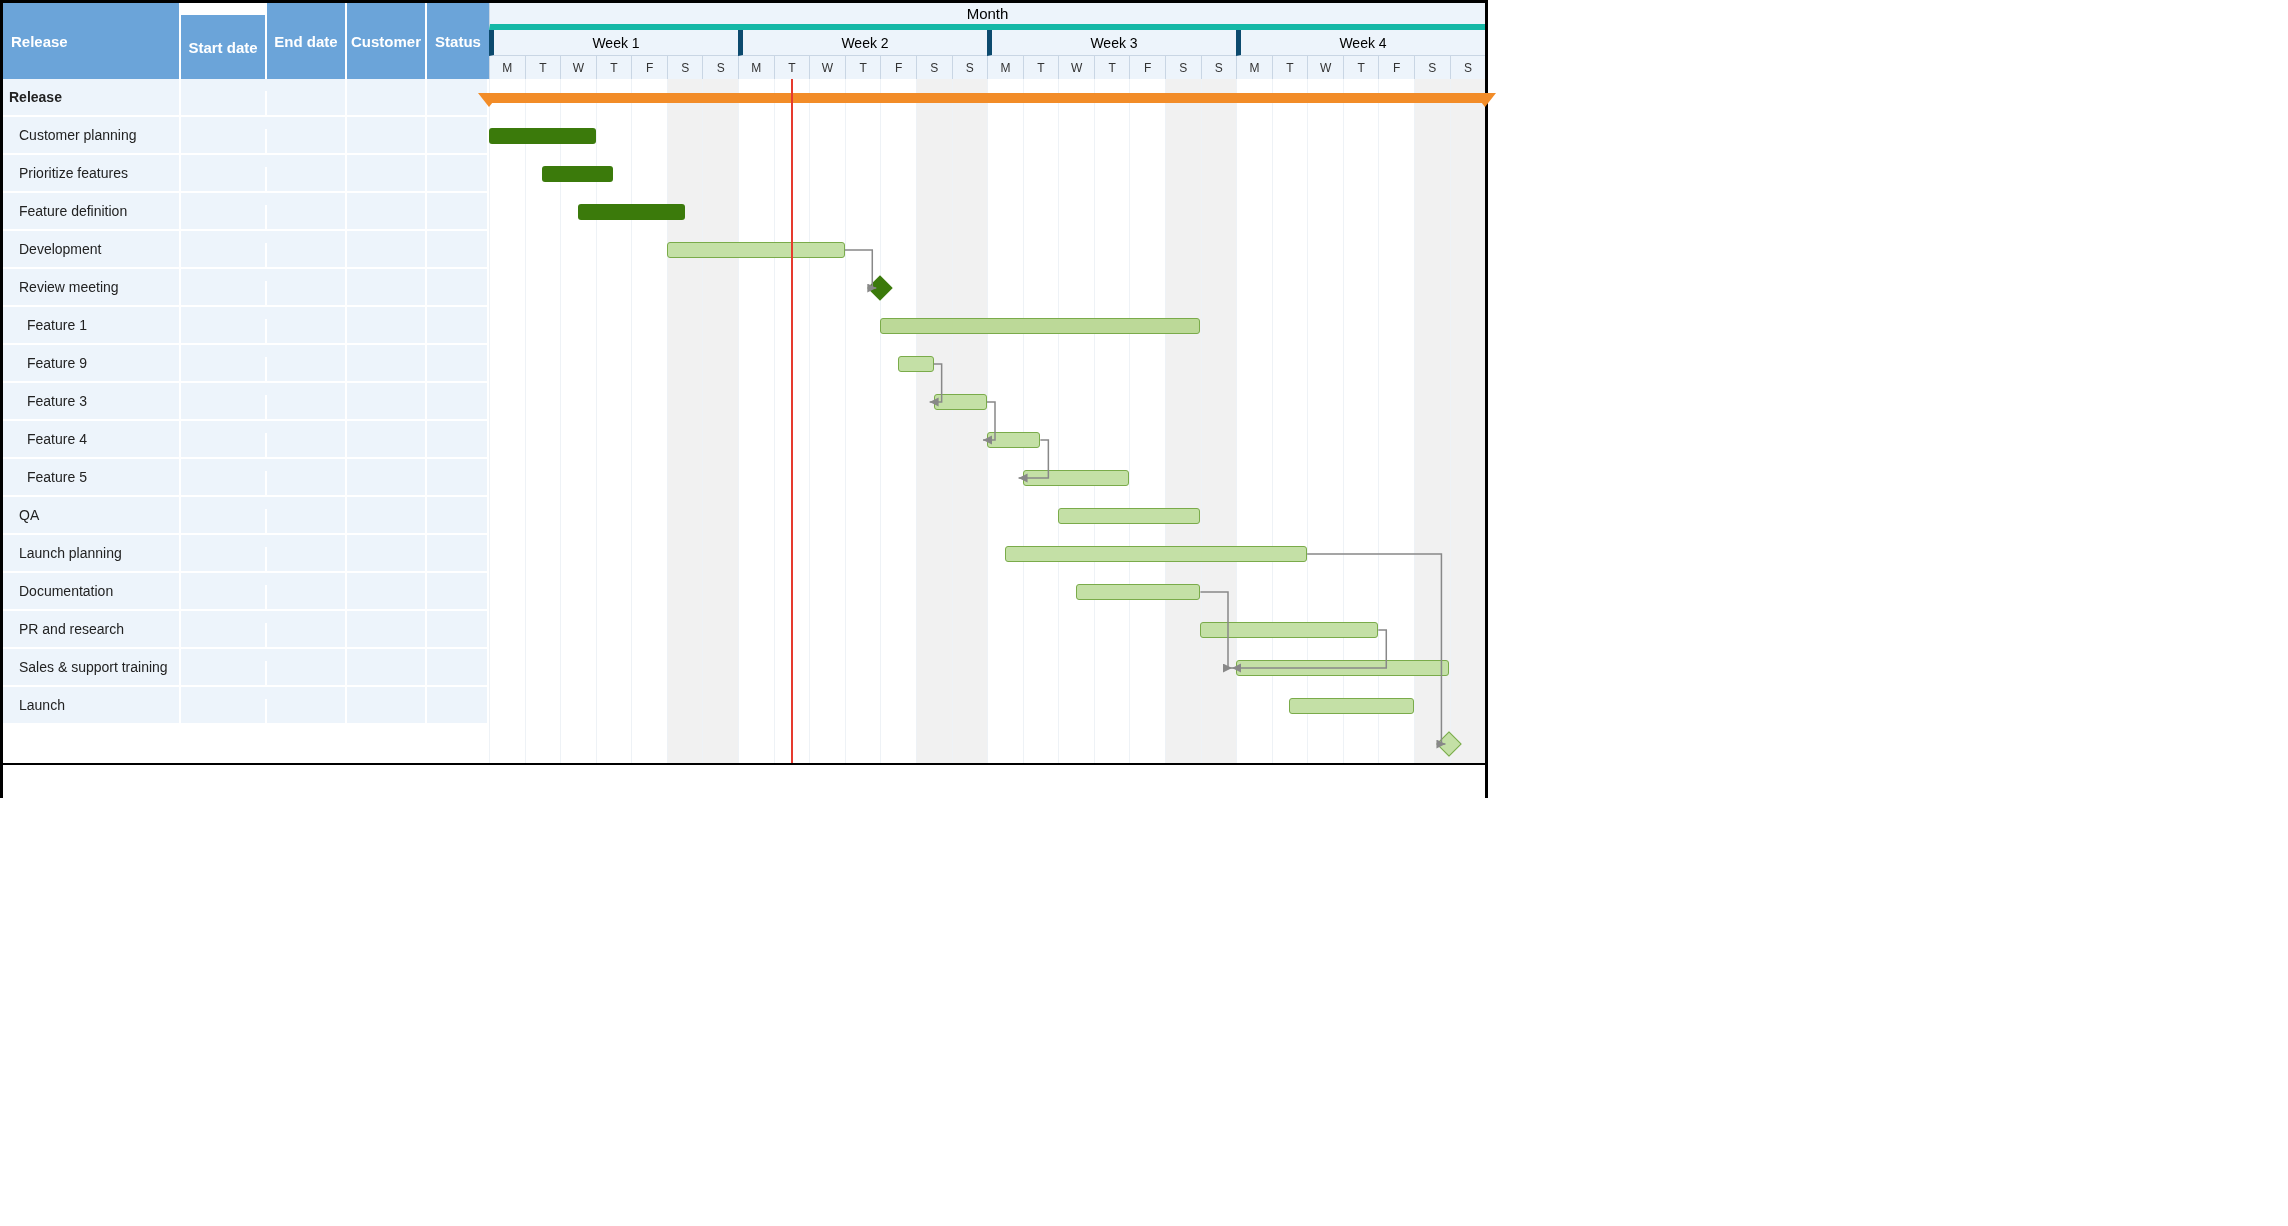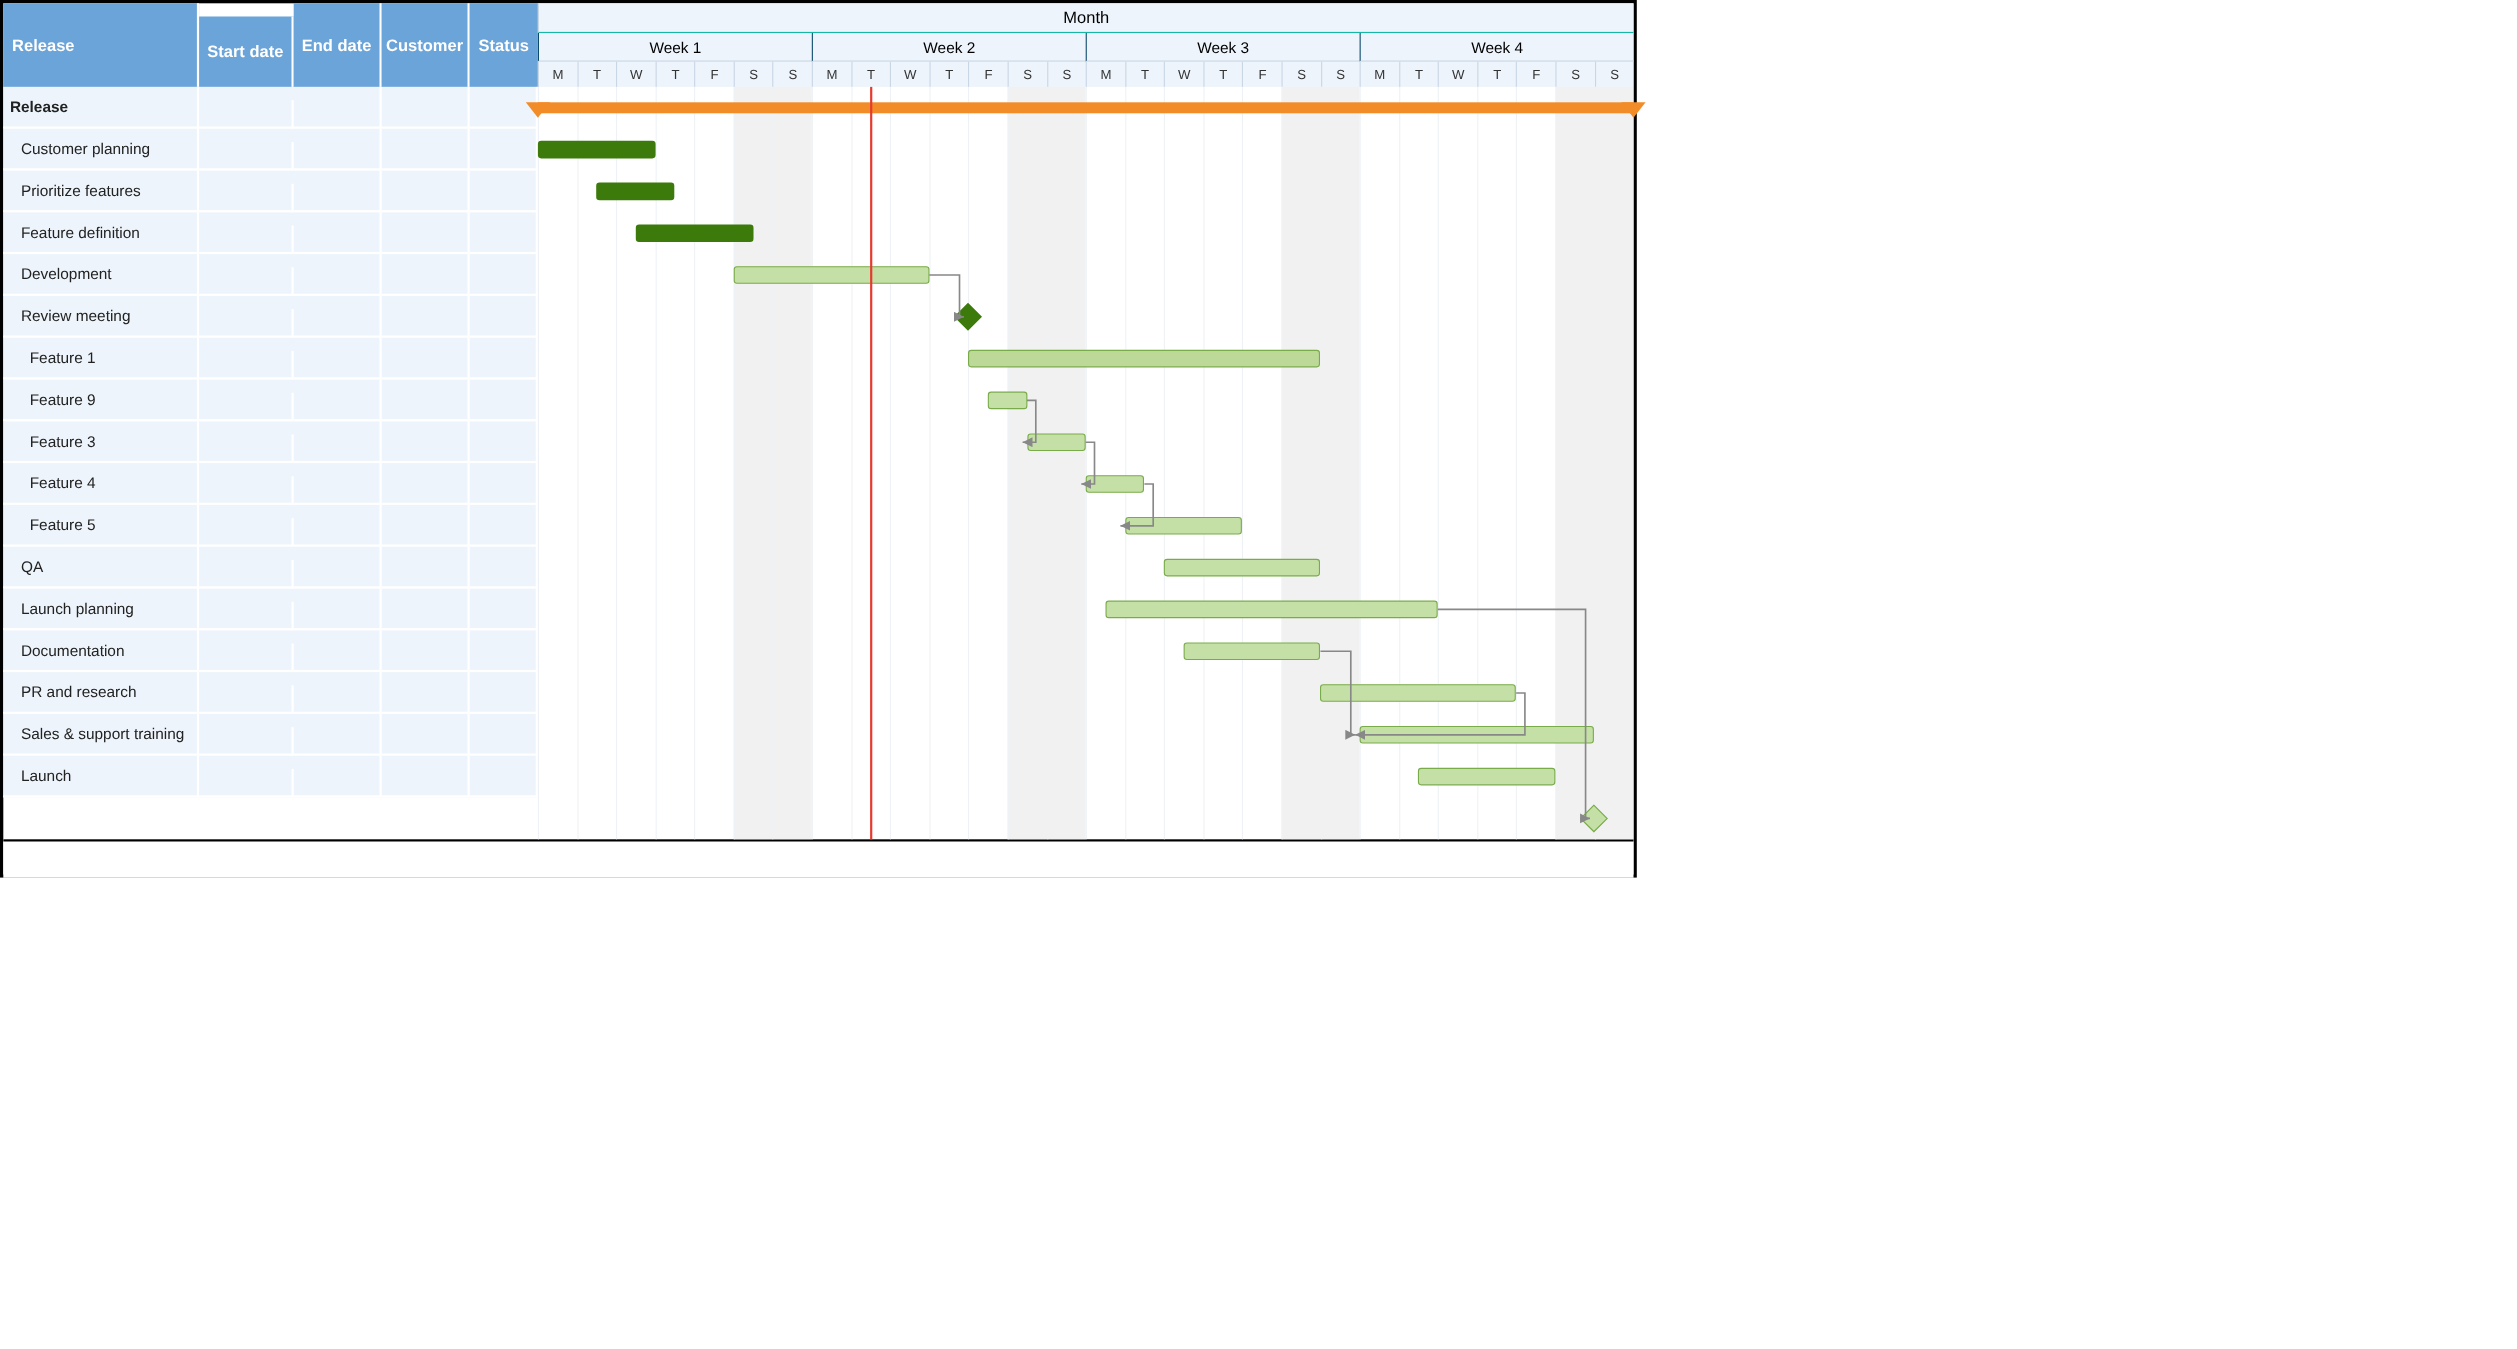--- a/index.html
+++ b/index.html
@@ -47,33 +47,33 @@
     display: flex;
     flex-direction: column;
     background: #edf4fb;
   }
   .month-row {
     height: 27px;
     display: flex;
     align-items: center;
     justify-content: center;
     border-left: 1px solid #c9d6e4;
-    border-bottom: 1px solid #14b8a6;
+    border-bottom: 6px solid #14b8a6;
     font-size: 15px;
   }
   .weeks-row {
     height: 26px;
     display: flex;
   }
   .week-cell {
     flex: 1;
     display: flex;
     align-items: center;
     justify-content: center;
-    border-left: 1px solid #0c4a6e;
+    border-left: 5px solid #0c4a6e;
     border-bottom: 1px solid #c9d6e4;
     font-size: 14px;
   }
   .days-row {
     height: 23px;
     display: flex;
   }
   .day-cell {
     flex: 1;
     display: flex;

